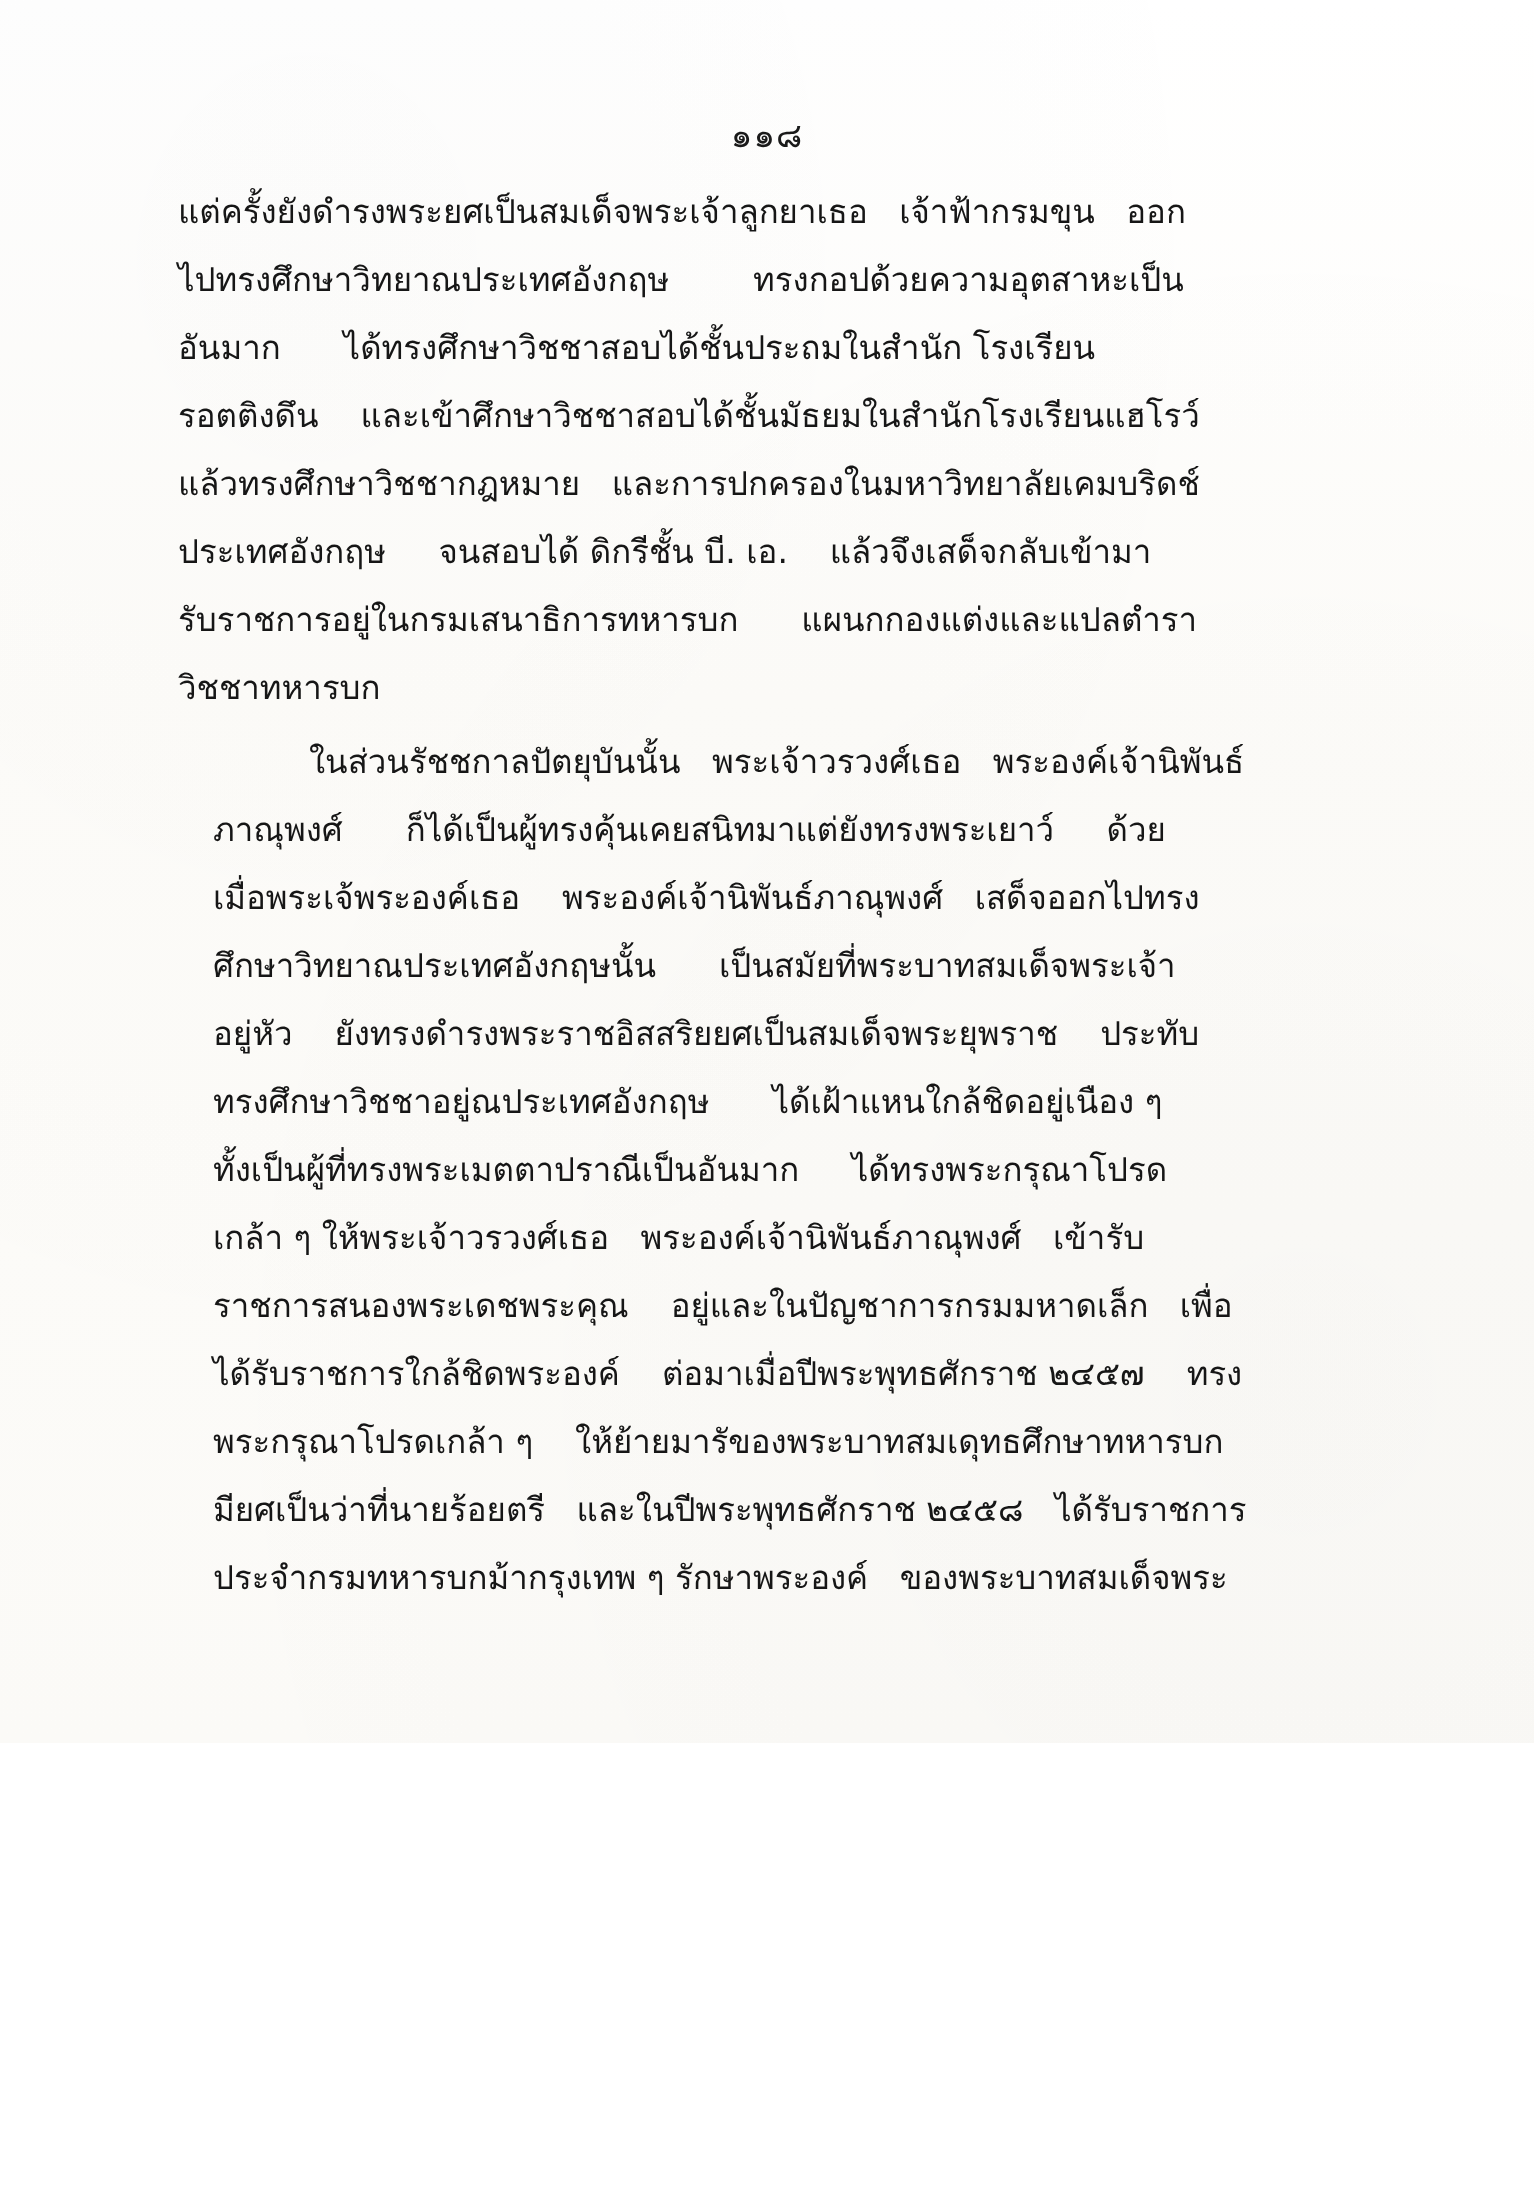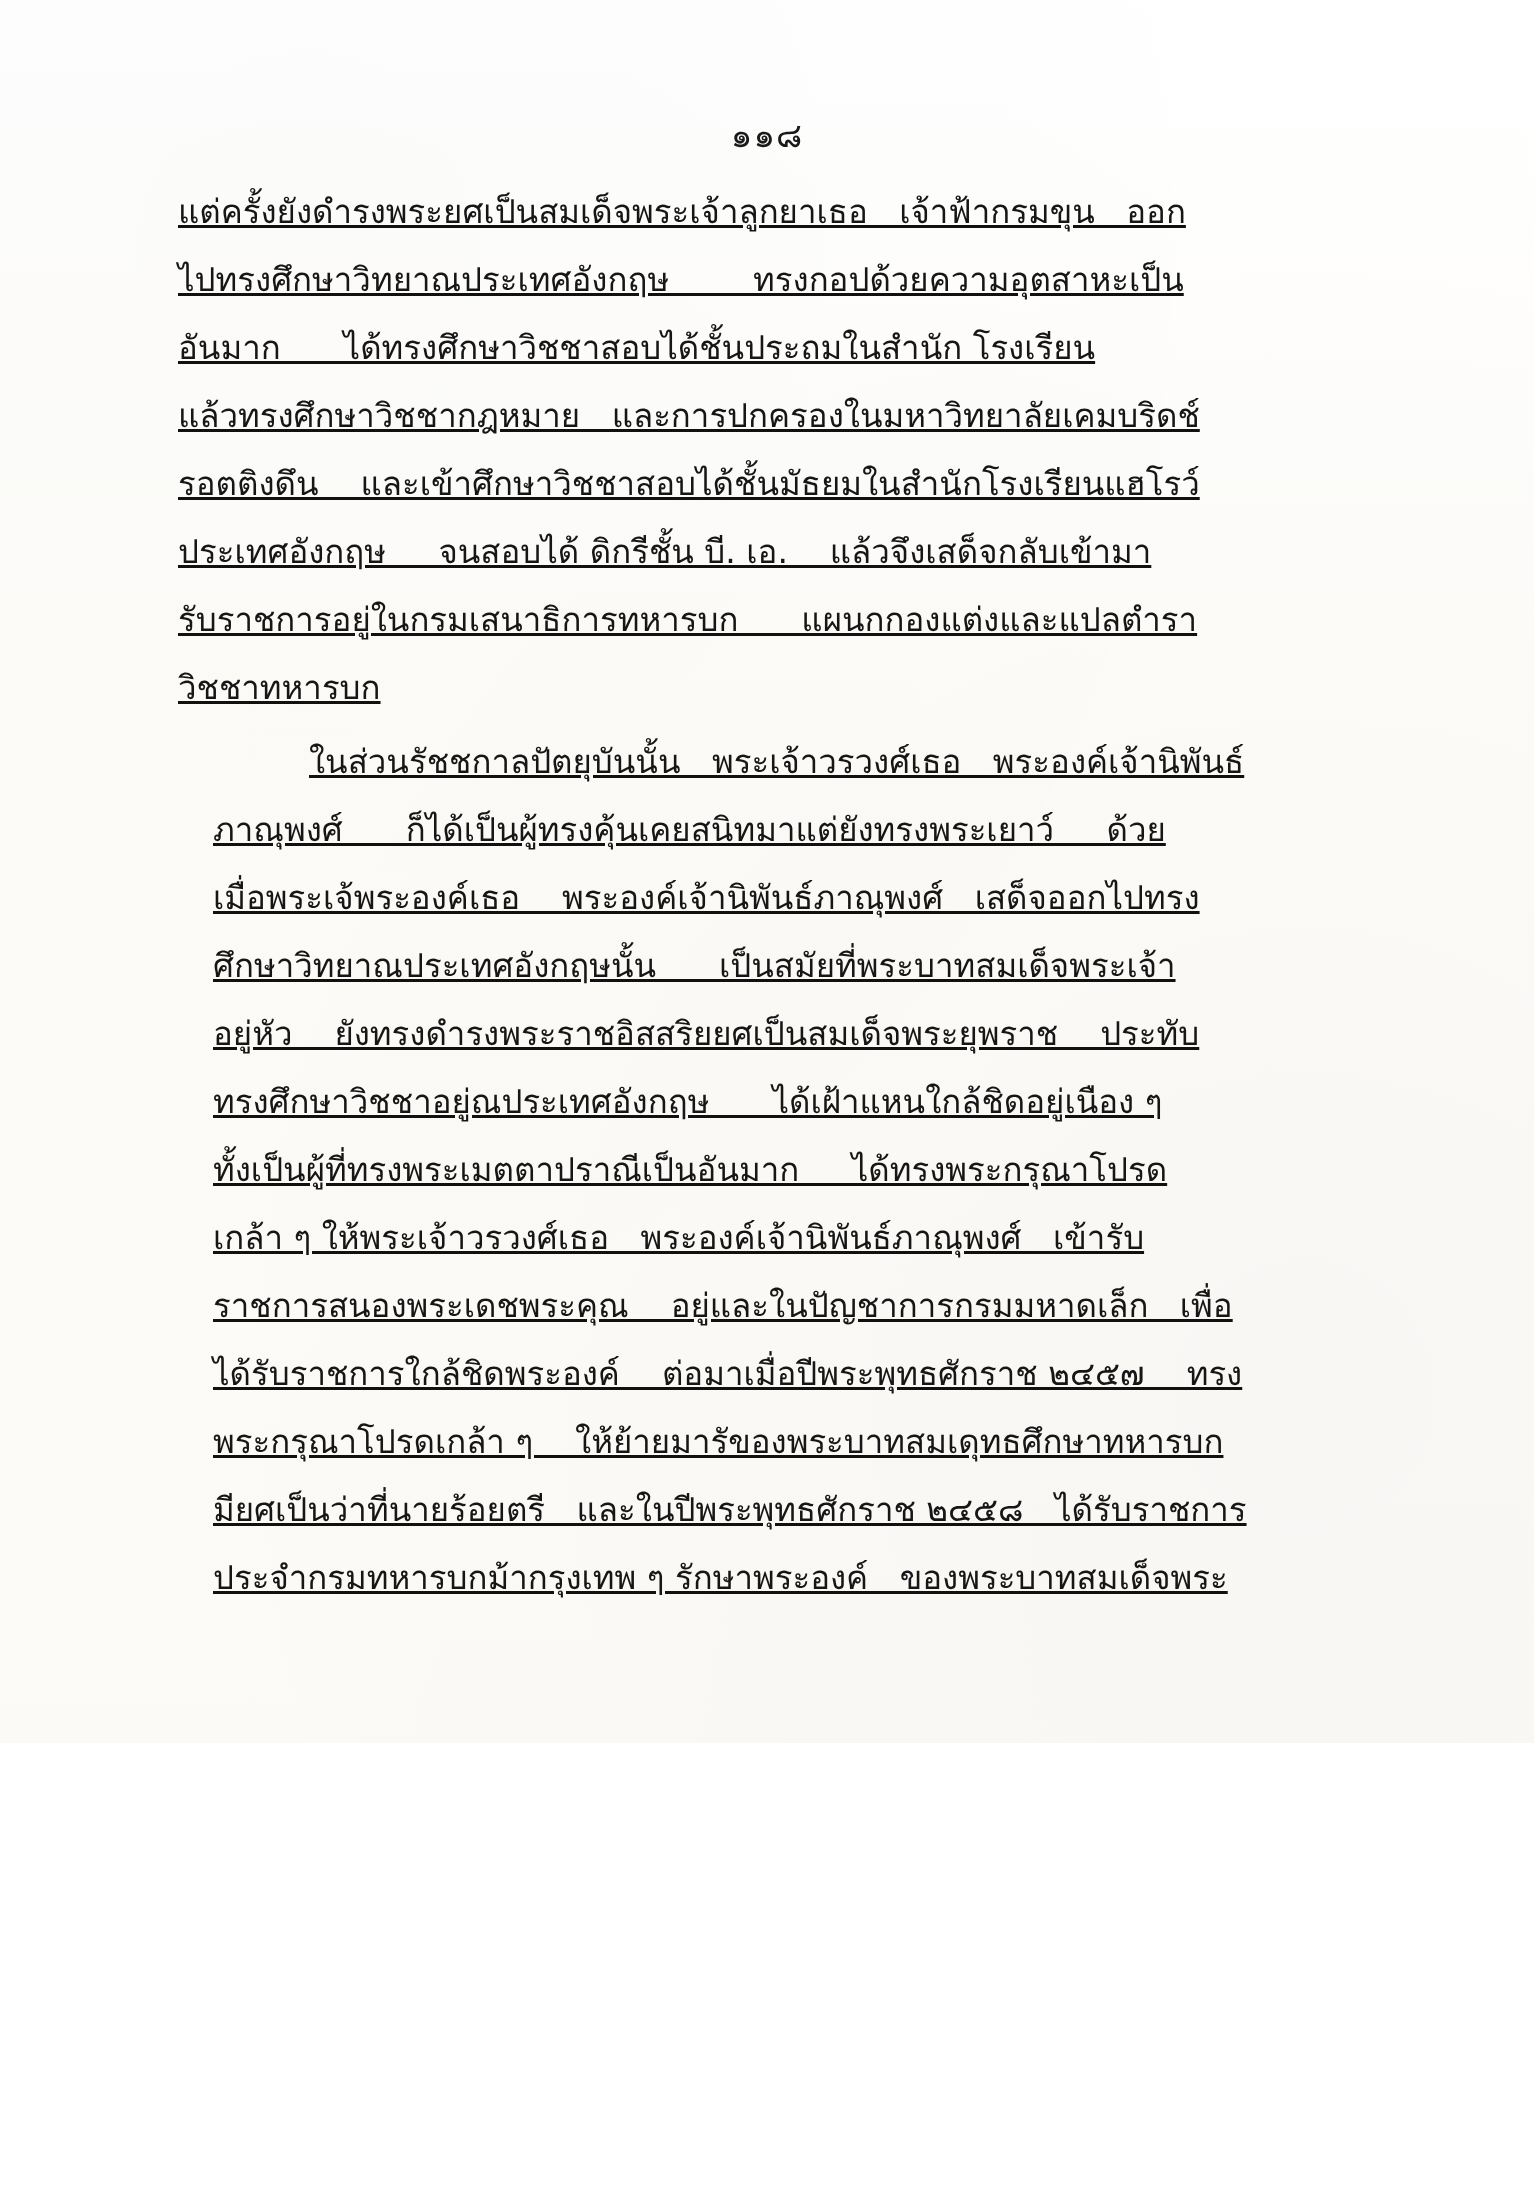--- a/index.html
+++ b/index.html
@@ -45,21 +45,20 @@
     font-family: "DejaVu Sans", sans-serif;
   }
   .text-block {
     position: absolute;
     top: 178px;
     left: 178px;
     width: 1185px;
   }
   .para {
     margin: 0 0 0 0;
-    text-decoration: underline;
   }
   .line {
     display: block;
     font-size: 33px;
     line-height: 68px;
     white-space: pre;
     color: #161616;
     letter-spacing: 0px;
   }
   .line.indent {
@@ -77,22 +76,22 @@
   <div class="paper-grain"></div>
 
   <div class="page-number">๑๑๘</div>
 
   <div class="text-block">
 
     <div class="para">
       <span class="line">แต่ครั้งยังดำรงพระยศเป็นสมเด็จพระเจ้าลูกยาเธอ   เจ้าฟ้ากรมขุน   ออก</span>
       <span class="line">ไปทรงศึกษาวิทยาณประเทศอังกฤษ        ทรงกอปด้วยความอุตสาหะเป็น</span>
       <span class="line">อันมาก      ได้ทรงศึกษาวิชชาสอบได้ชั้นประถมในสำนัก โรงเรียน</span>
+      <span class="line">รอตติงดึน    และเข้าศึกษาวิชชาสอบได้ชั้นมัธยมในสำนักโรงเรียนแฮโรว์</span>
       <span class="line">แล้วทรงศึกษาวิชชากฎหมาย   และการปกครองในมหาวิทยาลัยเคมบริดช์</span>
-      <span class="line">รอตติงดึน    และเข้าศึกษาวิชชาสอบได้ชั้นมัธยมในสำนักโรงเรียนแฮโรว์</span>
       <span class="line">ประเทศอังกฤษ     จนสอบได้ ดิกรีชั้น บี. เอ.    แล้วจึงเสด็จกลับเข้ามา</span>
       <span class="line">รับราชการอยู่ในกรมเสนาธิการทหารบก      แผนกกองแต่งและแปลตำรา</span>
       <span class="line">วิชชาทหารบก</span>
     </div>
 
     <div class="para">
       <span class="line indent">ในส่วนรัชชกาลปัตยุบันนั้น   พระเจ้าวรวงศ์เธอ   พระองค์เจ้านิพันธ์</span>
       <span class="line">ภาณุพงศ์      ก็ได้เป็นผู้ทรงคุ้นเคยสนิทมาแต่ยังทรงพระเยาว์     ด้วย</span>
       <span class="line">เมื่อพระเจ้พระองค์เธอ    พระองค์เจ้านิพันธ์ภาณุพงศ์   เสด็จออกไปทรง</span>
       <span class="line">ศึกษาวิทยาณประเทศอังกฤษนั้น      เป็นสมัยที่พระบาทสมเด็จพระเจ้า</span>

